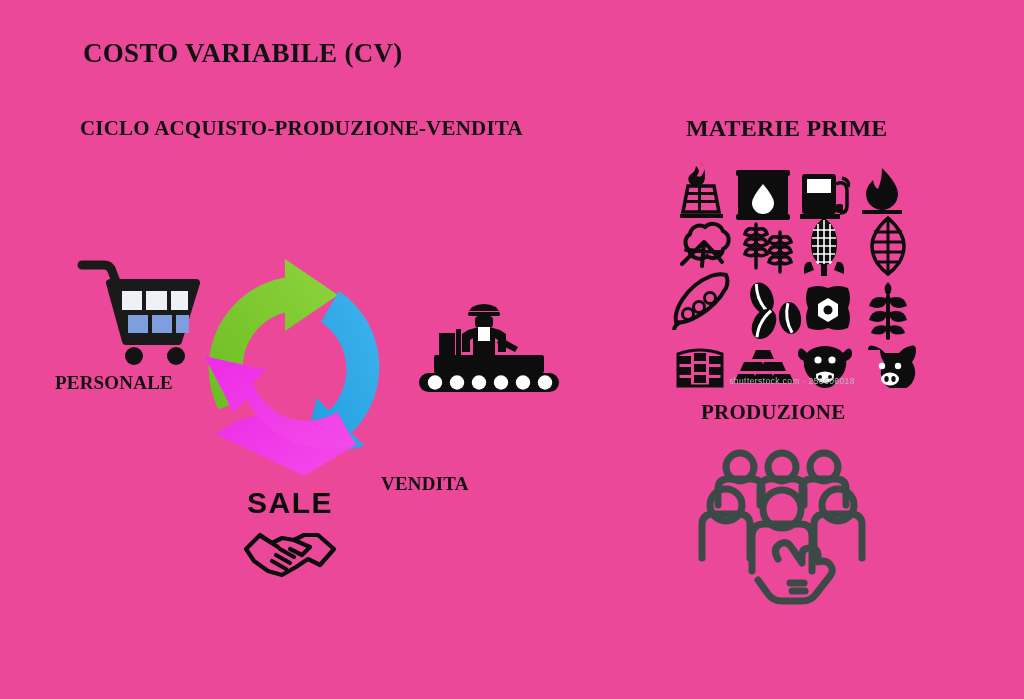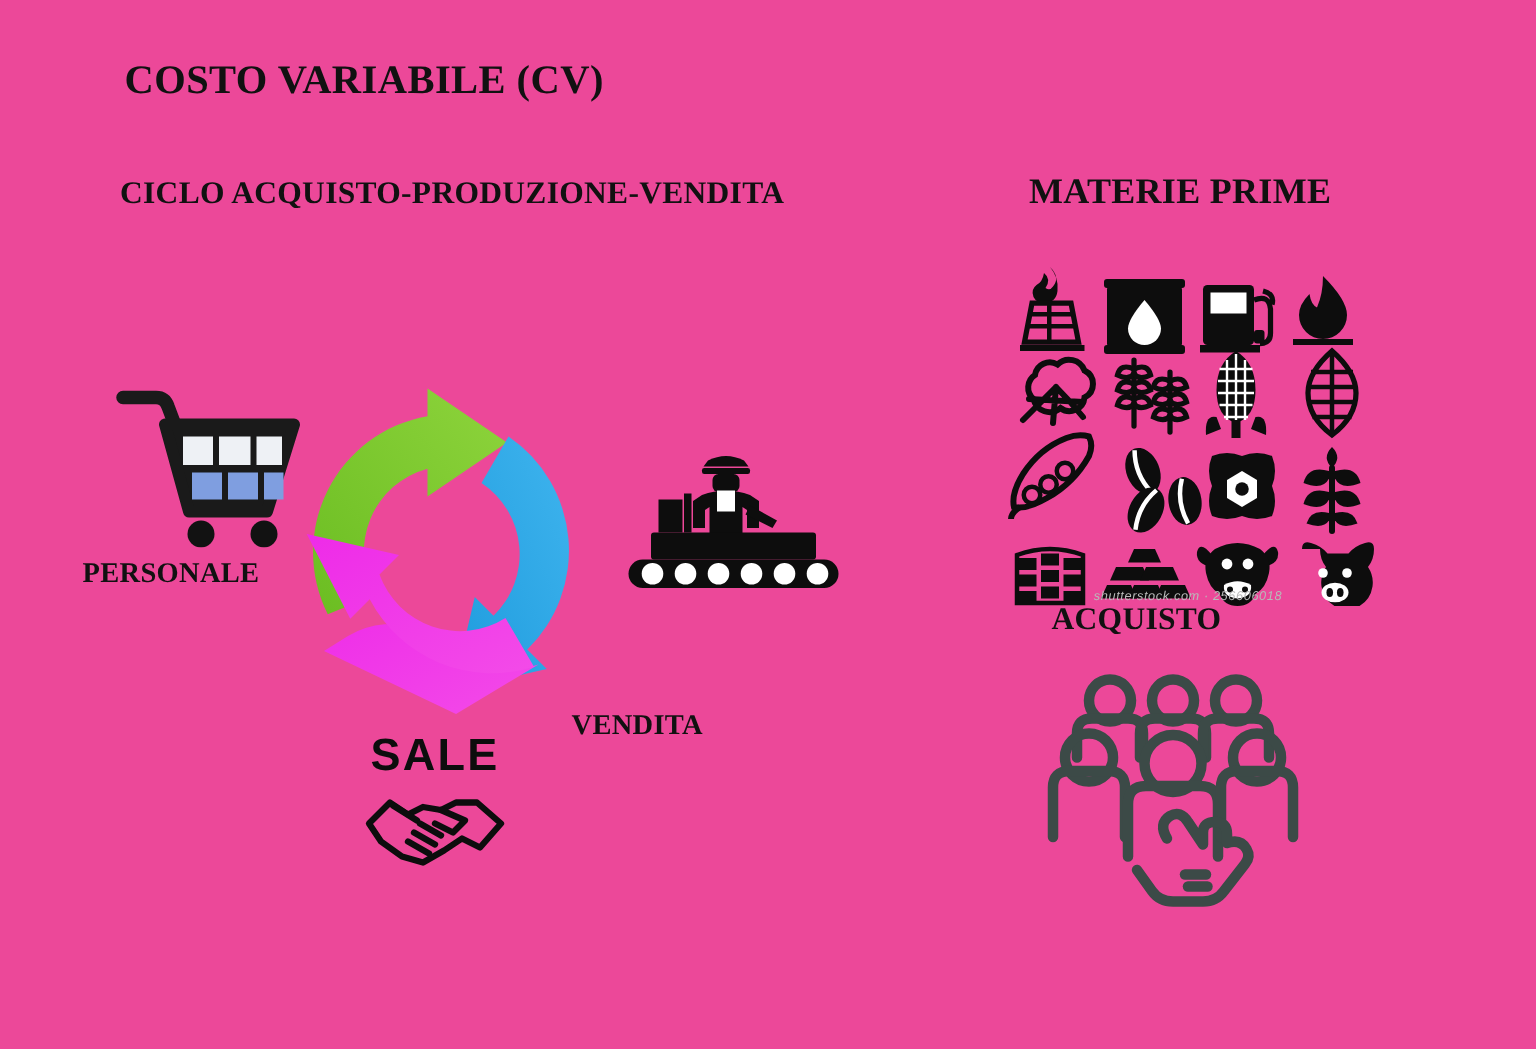--- a/index.html
+++ b/index.html
@@ -68,34 +68,34 @@
   .lbl-produzione { left: 240px; top: 225px; }
   .lbl-acquisto   { left: 55px;  top: 372px; }
   .lbl-vendita    { left: 381px; top: 445px; margin-top: 28px; }
 
   
   .icon-box { position: absolute; }
   #cart-icon       { left: 74px;  top: 255px; width: 130px; height: 110px; }
   #cycle-icon      { left: 196px; top: 258px; width: 214px; height: 222px; }
   #factory-icon    { left: 410px; top: 303px; width: 155px; height: 90px; }
   #sale-icon       { left: 238px; top: 483px; width: 105px; height: 100px; }
-  #materie-grid    { left: 668px; top: 172px; width: 248px; height: 232px; font-style: italic; }
+  #materie-grid    { left: 668px; top: 156px; width: 248px; height: 232px; }
   #people-icon     { left: 694px; top: 443px; width: 178px; height: 165px; }
 
   .icon-box svg { display: block; width: 100%; height: 100%; }
 </style>
 </head>
 <body>
 
 <div class="stage">
 
   <div class="h-title">COSTO VARIABILE (CV)</div>
   <div class="h-sub">CICLO ACQUISTO-PRODUZIONE-VENDITA</div>
   <div class="h-materie">MATERIE PRIME</div>
-  <div class="h-personale">ACQUISTO</div>
+  <div class="h-personale">PRODUZIONE</div>
 
   <div class="lbl lbl-acquisto">PERSONALE</div>
   <div class="lbl lbl-vendita">VENDITA</div>
 
   <div class="icon-box" id="cart-icon">
     <svg viewBox="0 0 130 110">
 
       <path d="M8 10 L30 10 Q36 10 38 16 L44 32" fill="none" stroke="#1a1a1a" stroke-width="9" stroke-linecap="round" stroke-linejoin="round"></path>
 
       <path d="M36 28 L122 28 L104 86 L52 86 Z" fill="#1a1a1a" stroke="#1a1a1a" stroke-width="8" stroke-linejoin="round"></path>

